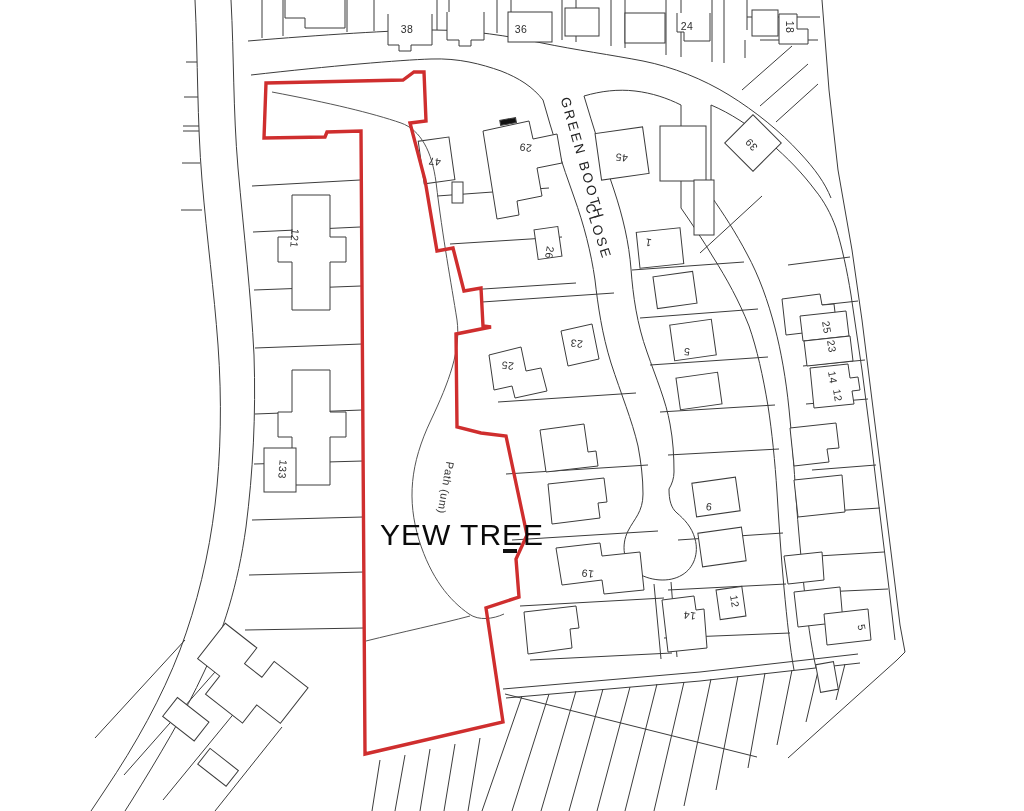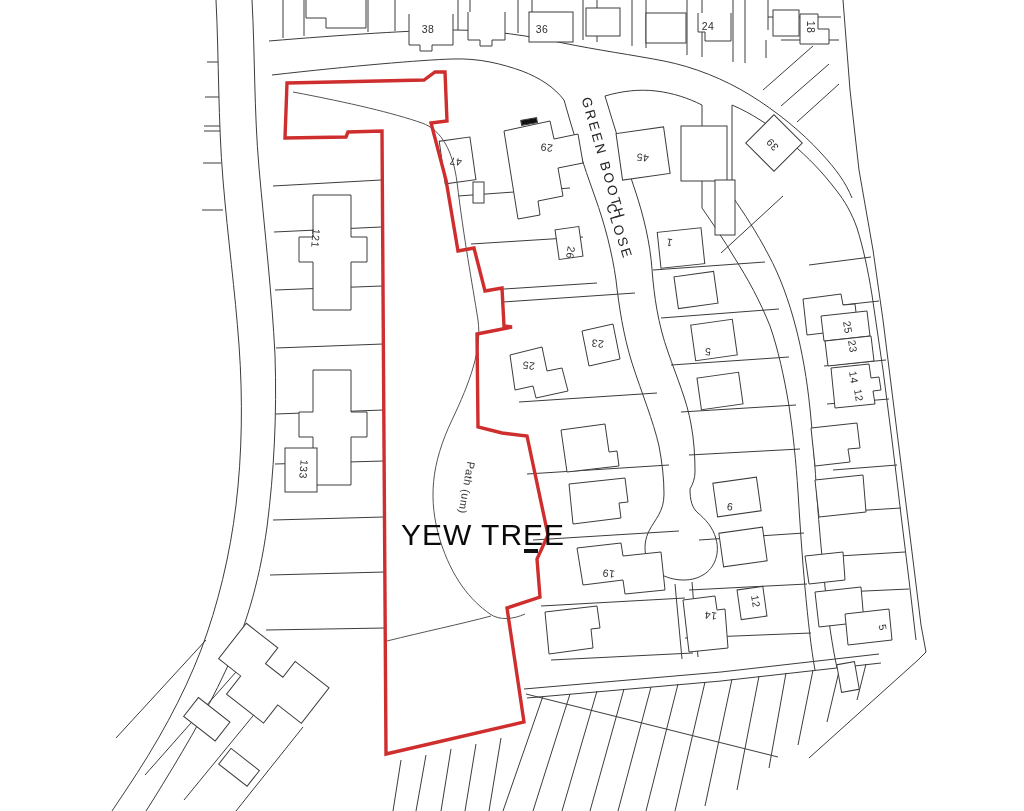--- a/index.html
+++ b/index.html
@@ -1,17 +1,17 @@
 <!DOCTYPE html>
 <html><head>
 <meta charset="utf-8">
 <style>
   html,body{margin:0;padding:0;background:#ffffff;}
   .stage{position:relative;width:972px;height:811px;background:#fff;overflow:hidden;
-         font-family:"Liberation Sans", sans-serif;margin-left:21px;}
+         font-family:"Liberation Sans", sans-serif;}
   svg{display:block;}
   .lines path, .lines line, .lines polyline{fill:none;stroke-width:1;}
   .roads path{fill:none;stroke-width:1;}
   .bldg path, .bldg rect{fill:#ffffff;stroke-width:1;}
   .bldg .solid{fill:#111;}
   .sitepath path{fill:none;stroke-width:1;}
   .boundary{fill:none;stroke-width:3.4;stroke-linejoin:miter;}
   text{fill:#2d2d2d;}
   .lbl-house{font-size:10.5px;letter-spacing:.5px;}
   .lbl-street{font-size:13.5px;letter-spacing:2.5px;fill:#222;}

